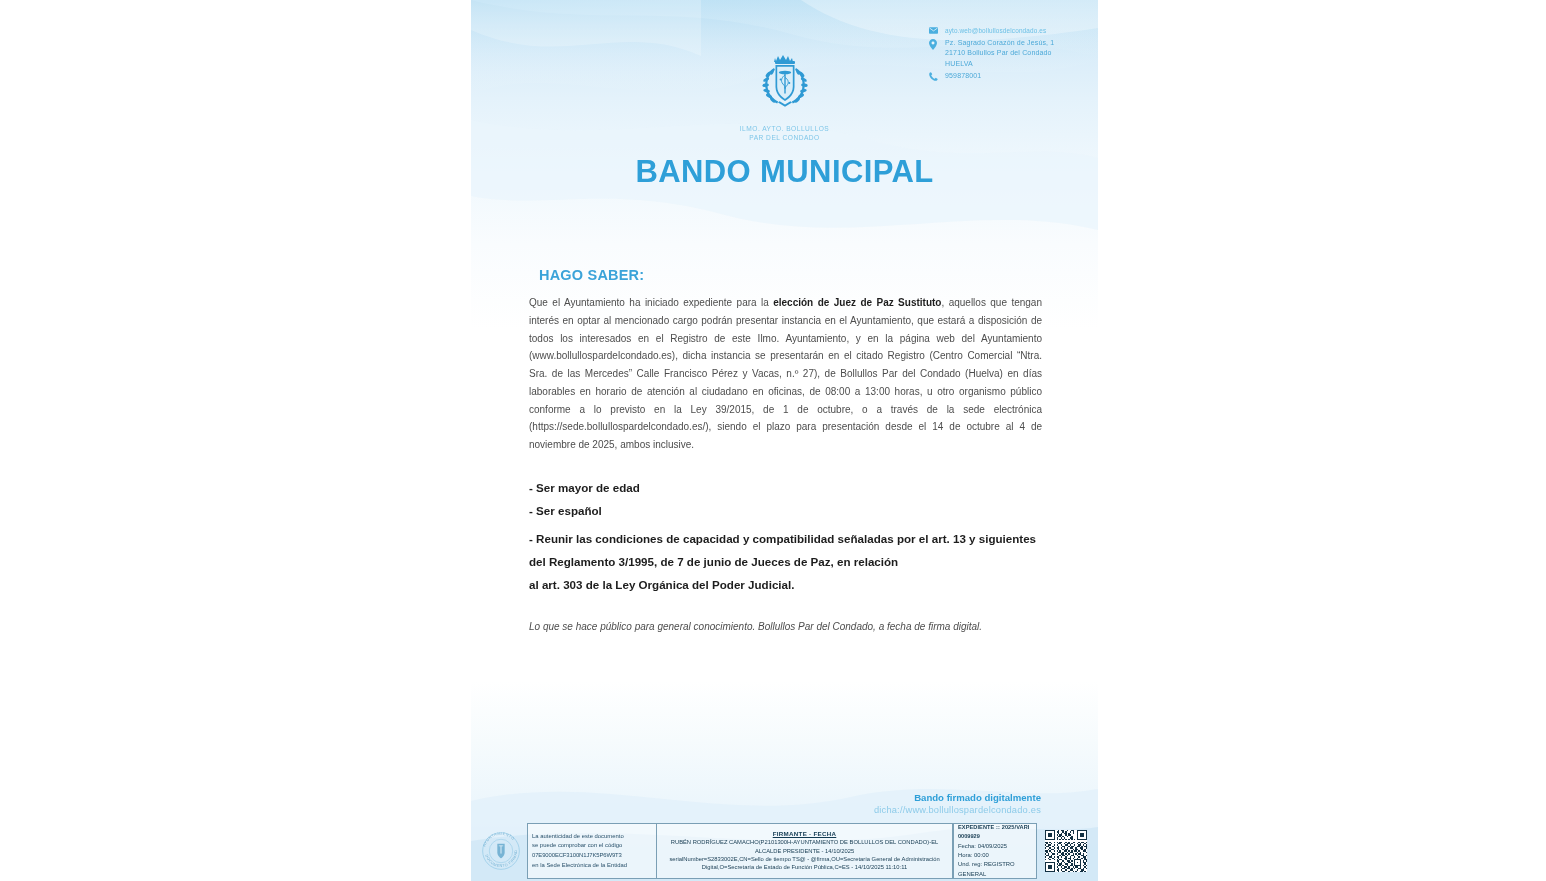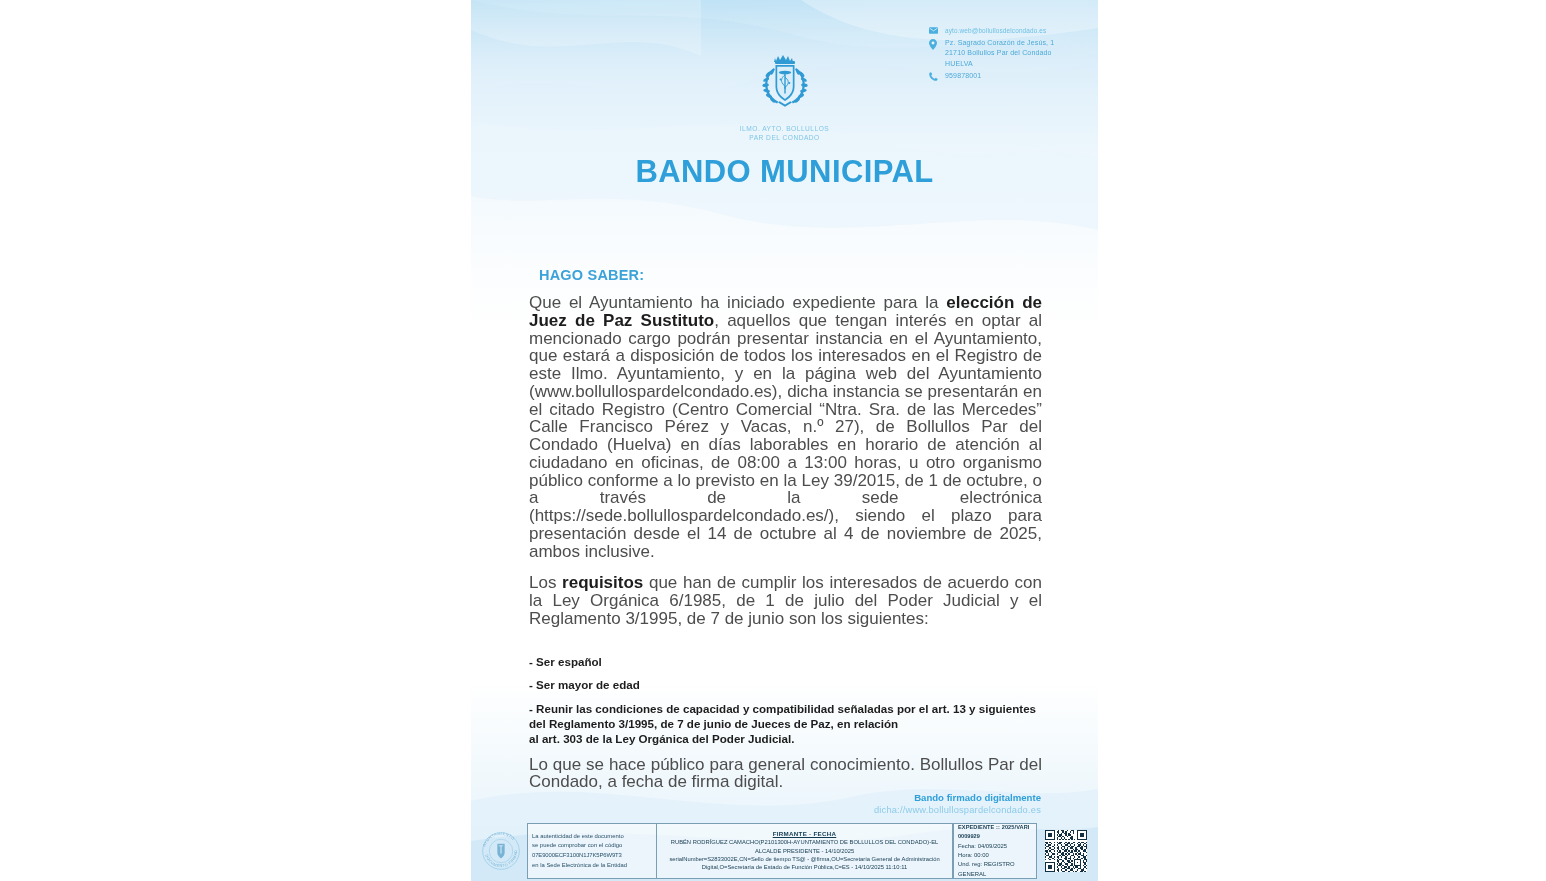--- a/index.html
+++ b/index.html
@@ -141,37 +141,37 @@
   }
 
   
   .body-block {
     position: absolute;
     left: 58px;
     top: 294px;
     width: 513px;
   }
   .p {
-    font-size: 17px;
+    font-size: 10px;
     line-height: 17.75px;
     color: #4d4d4d;
     text-align: justify;
     margin-bottom: 14px;
   }
   .p b { color: #1d1d1d; font-weight: 700; }
-  .p.last { text-align: justify; }
+  .p.last { text-align: justify; font-style: italic; }
   .req {
     font-size: 11.6px;
     line-height: 15.6px;
     font-weight: 700;
     color: #1d1d1d;
     margin-bottom: 8px;
     text-align: left;
   }
-  .req.multi { line-height: 15px; margin-bottom: 10px; }
+  .req.multi { line-height: 23px; margin-bottom: 22px; }
   .spacer { height: 12px; }
 
   
   .sig-note {
     position: absolute;
     right: 57px;
     top: 791px;
     text-align: right;
     margin-left: 32px;
   }
@@ -380,26 +380,25 @@
 
     <div class="doc-title">BANDO MUNICIPAL</div>
 
 
     <div class="hago">HAGO SABER:</div>
 
     <div class="body-block">
 
       <p class="p"><span>Que el Ayuntamiento ha iniciado expediente para la </span><b>elección de Juez de Paz Sustituto</b><span>, aquellos que tengan interés en optar al mencionado cargo podrán presentar instancia en el Ayuntamiento, que estará a disposición de todos los interesados en el Registro de este Ilmo. Ayuntamiento, y en la página web del Ayuntamiento (www.bollullospardelcondado.es), dicha instancia se presentarán en el citado Registro (Centro Comercial “Ntra. Sra. de las Mercedes” Calle Francisco Pérez y Vacas, n.º 27), de Bollullos Par del Condado (Huelva) en días laborables en horario de atención al ciudadano en oficinas, de 08:00 a 13:00 horas, u otro organismo público conforme a lo previsto en la Ley 39/2015, de 1 de octubre, o a través de la sede electrónica (https://sede.bollullospardelcondado.es/), siendo el plazo para presentación desde el 14 de octubre al 4 de noviembre de 2025, ambos inclusive.</span></p>
 
-      <p class="p"><span>Los </span><b>requisitos</b><span> que han de cumplir los interesados de acuerdo con la Ley Orgánica 6/1985, de 1 de julio del Poder Judicial y el Reglamento 3/1995, de 7 de junio son los siguientes:</span></p>
 
       <div class="spacer"></div>
 
+      <p class="req">- Ser mayor de edad</p>
       <p class="req">- Ser español</p>
-      <p class="req">- Ser mayor de edad</p>
       <p class="req multi" style="white-space:pre-line">- Reunir las condiciones de capacidad y compatibilidad señaladas por el art. 13 y siguientes del Reglamento 3/1995, de 7 de junio de Jueces de Paz, en relación
 al art. 303 de la Ley Orgánica del Poder Judicial.</p>
 
       <p class="p last">Lo que se hace público para general conocimiento. Bollullos Par del Condado, a fecha de firma digital.</p>
     </div>
 
     <div class="sig-note">
       <div class="l1">Bando firmado digitalmente</div>
       <div class="l2">dicha://www.bollullospardelcondado.es</div>
     </div>

